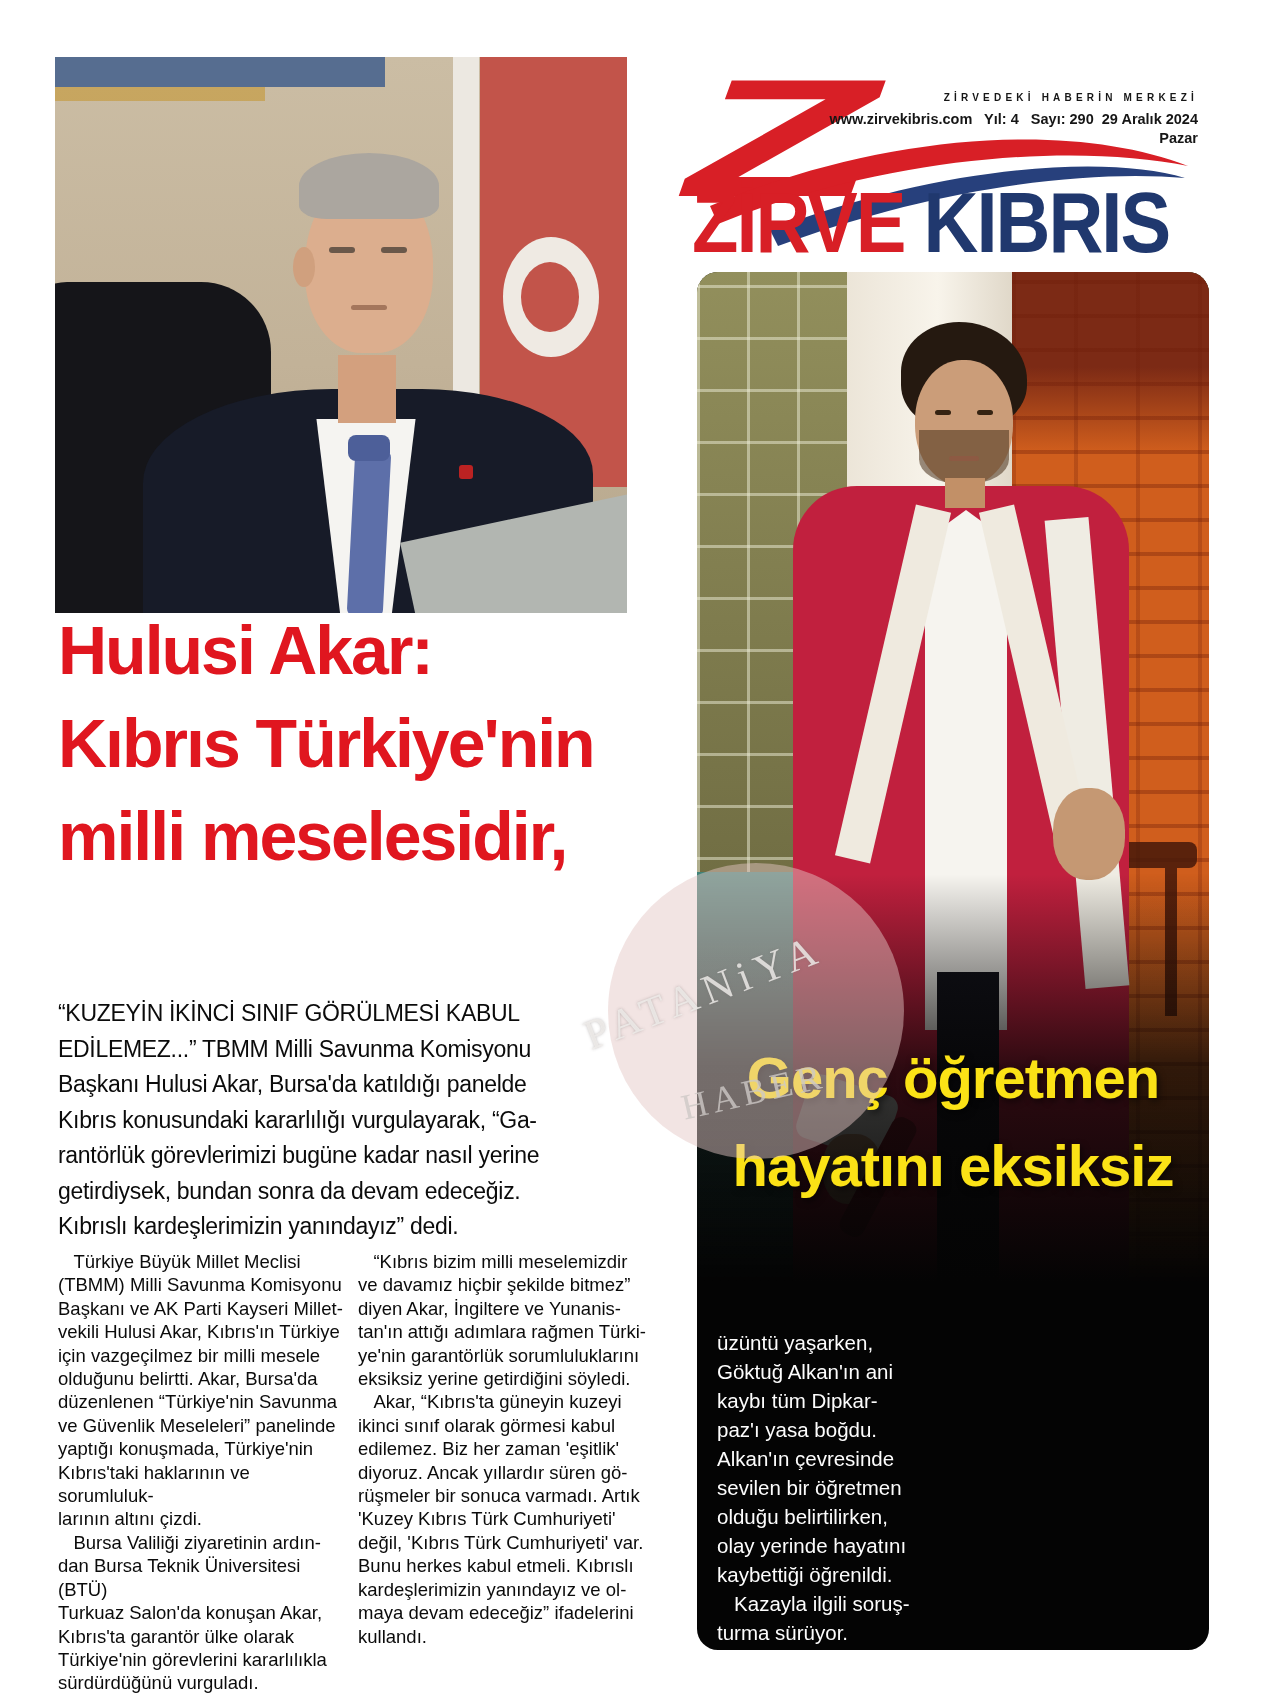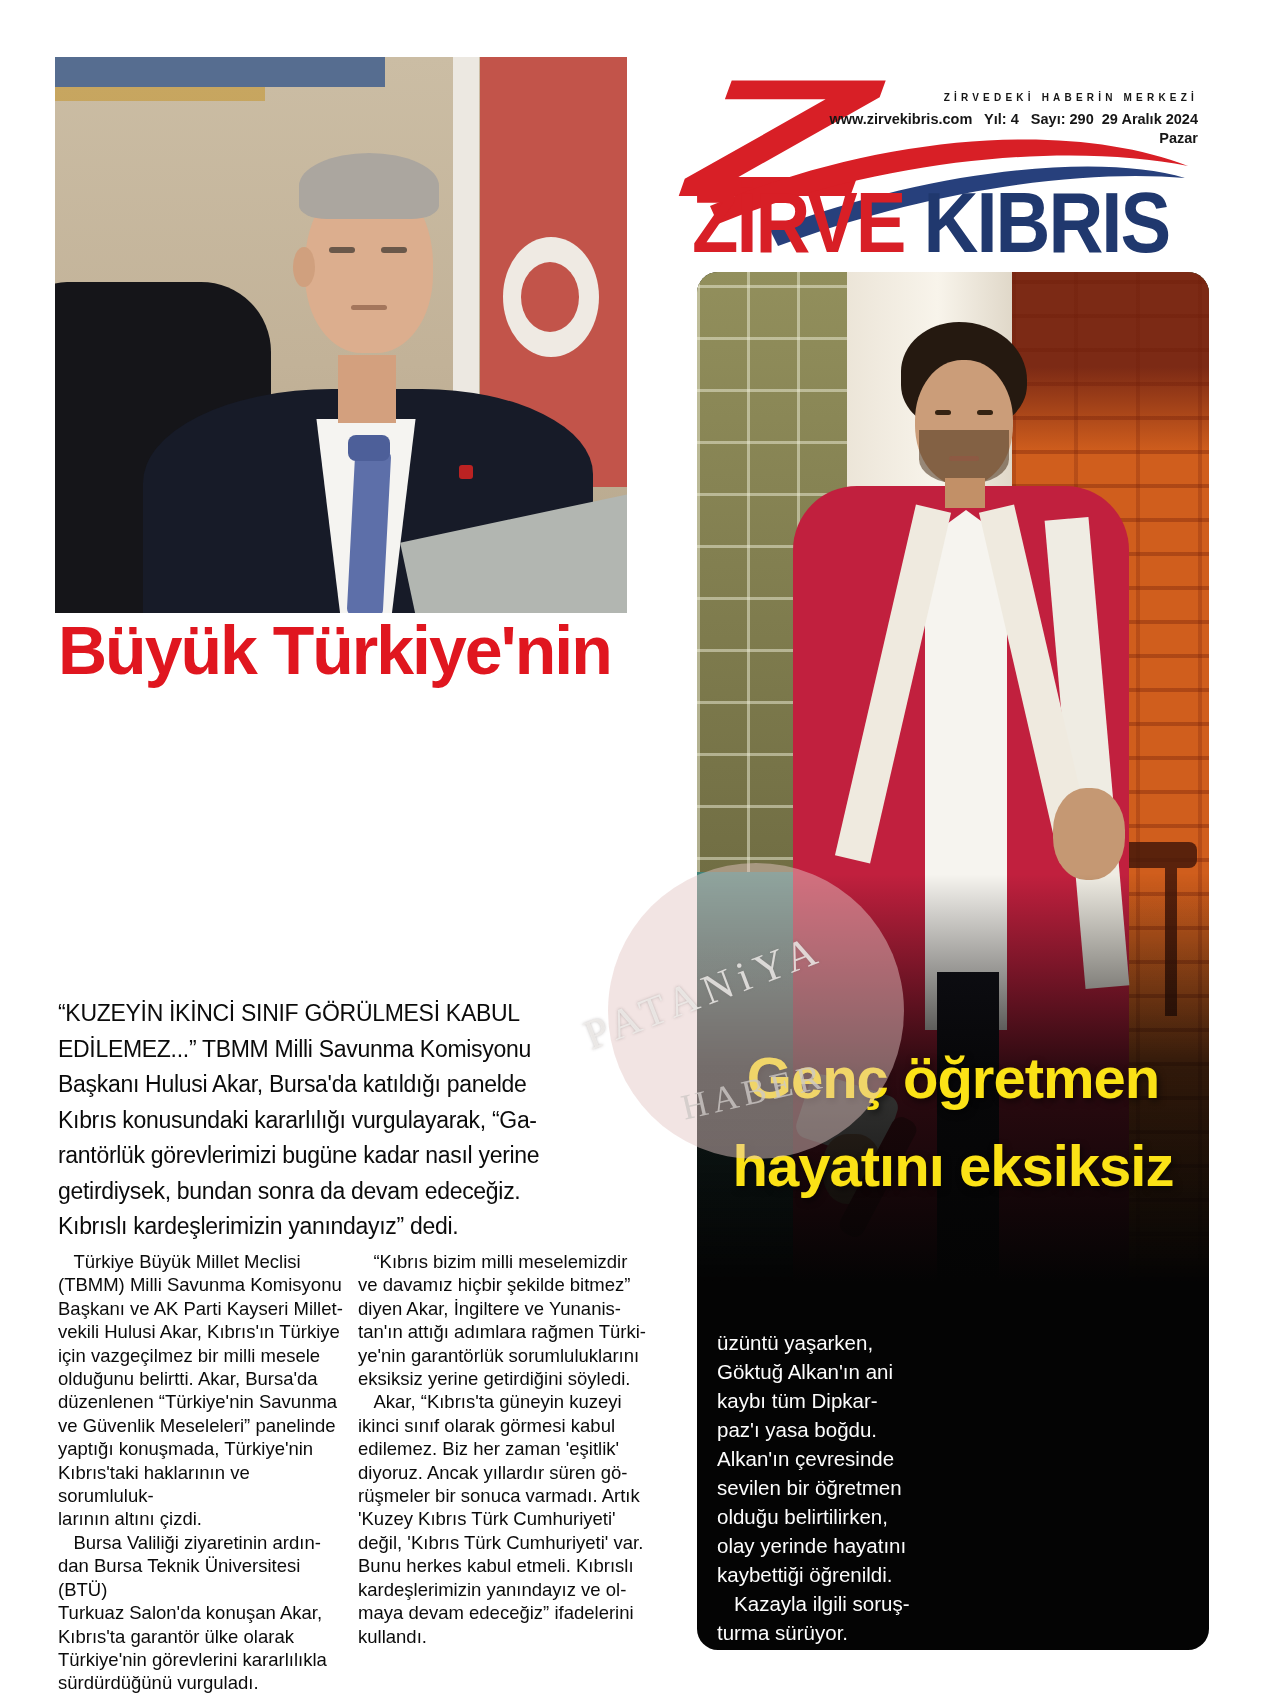--- a/index.html
+++ b/index.html
@@ -154,21 +154,23 @@
       <path d="M70,148 C240,76 430,62 548,108 C430,84 240,100 78,166 Z" fill="#d81f26"></path>
       <path d="M130,172 C300,108 465,96 545,120 C455,112 305,126 138,188 Z" fill="#27407c"></path>
     </svg>
     <div class="abs mast-tagline">ZİRVEDEKİ HABERİN MERKEZİ</div>
     <div class="abs mast-info">www.zirvekibris.com&nbsp;&nbsp; Yıl: 4 &nbsp;&nbsp;Sayı: 290&nbsp; 29 Aralık 2024</div>
     <div class="abs mast-day">Pazar</div>
     <div class="abs mast-title"><span class="t1">ZİRVE</span><span class="t2"> KIBRIS</span></div>
   </div>
 
   <div class="abs headline1">
-    <span>Büyük Türkiye'nin</span>
+    <span>Hulusi Akar:</span>
+    <span>Kıbrıs Türkiye'nin</span>
+    <span>milli meselesidir,</span>
   </div>
 
   <div class="abs cols">
     <div class="col c1">&nbsp;&nbsp;&nbsp;Türkiye Büyük Millet Meclisi
 (TBMM) Milli Savunma Komisyonu
 Başkanı ve AK Parti Kayseri Millet-
 vekili Hulusi Akar, Kıbrıs'ın Türkiye
 için vazgeçilmez bir milli mesele
 olduğunu belirtti. Akar, Bursa'da
 düzenlenen “Türkiye'nin Savunma

